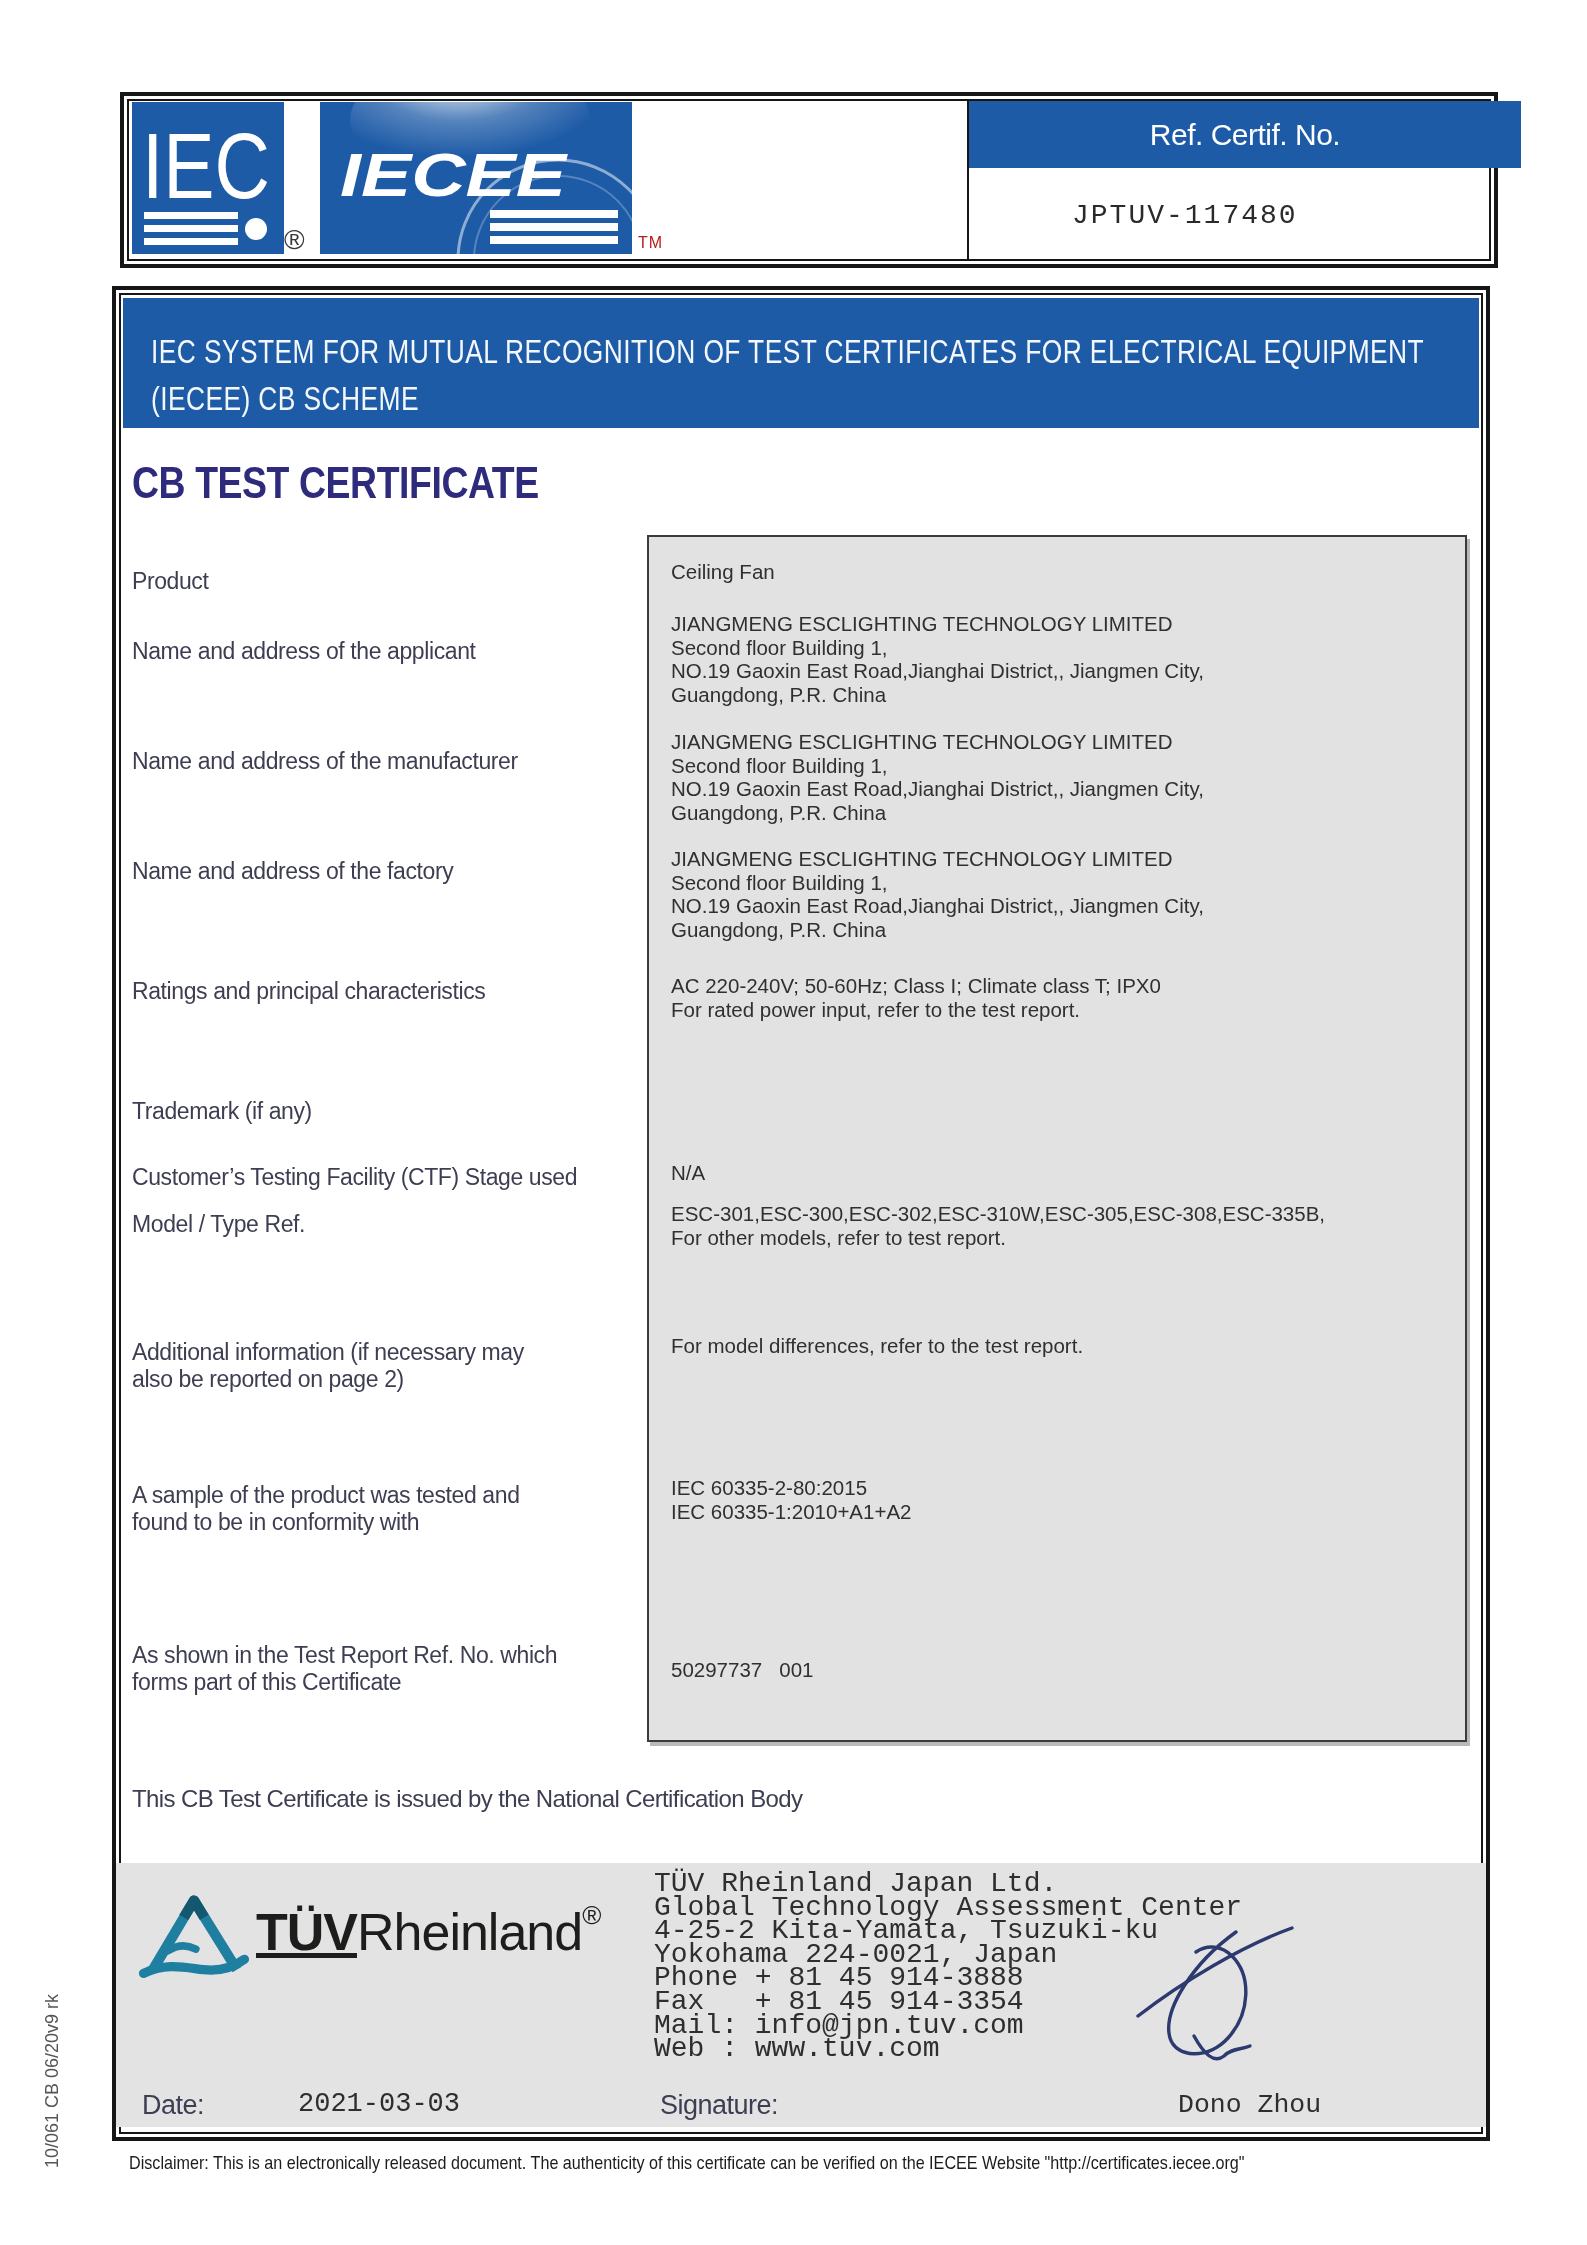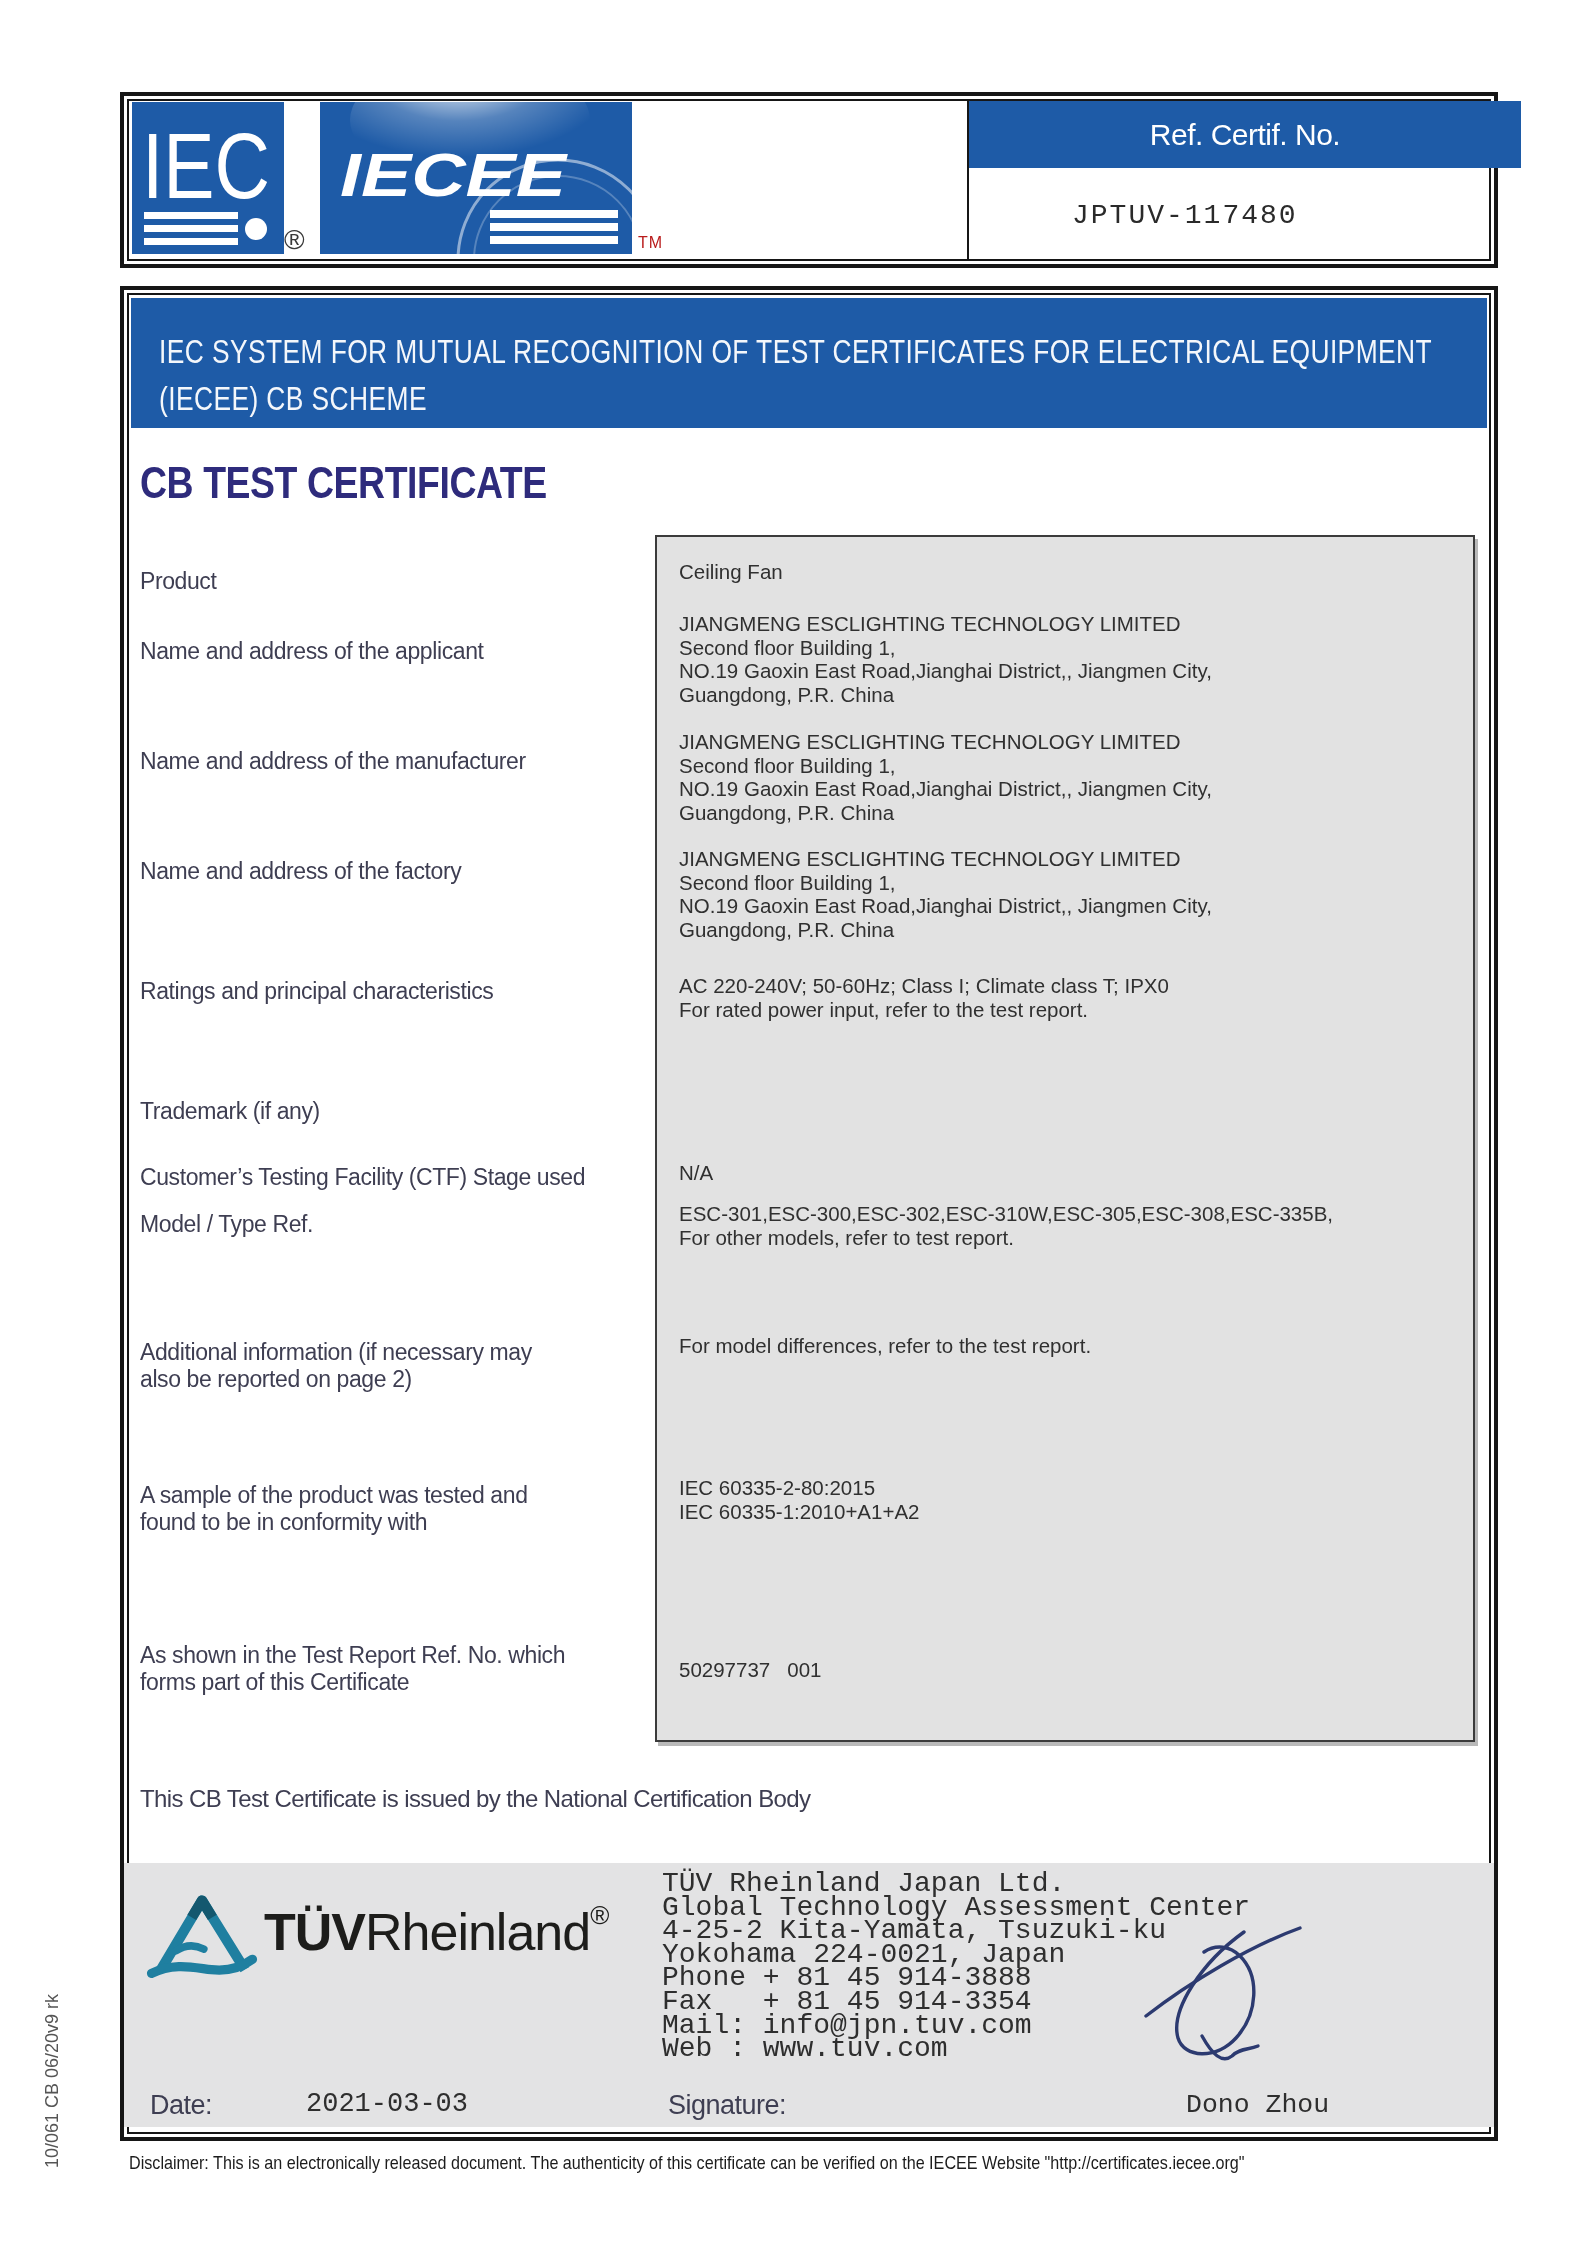--- a/index.html
+++ b/index.html
@@ -8,21 +8,21 @@
     font-family:"Liberation Sans",sans-serif;color:#1c1c1c;overflow:hidden;
   }
   .abs{position:absolute;}
   
   .frame{
     position:absolute;box-sizing:border-box;background:#ffffff;
     border:4px solid #161616;
     box-shadow:inset 0 0 0 3px #ffffff, inset 0 0 0 5px #161616;
   }
   #top-box{left:120px;top:92px;width:1378px;height:176px;text-align:right;}
-  #main-box{left:120px;top:286px;width:1378px;height:1855px;}
+  #main-box{left:112px;top:286px;width:1378px;height:1855px;}
   
   .iec-logo{left:8px;top:6px;width:152px;height:152px;}
   .iecee-logo{left:196px;top:6px;width:312px;height:152px;}
   .reg-mark{left:160px;top:128px;font-size:28px;color:#3a3a3a;}
   .tm-mark{left:514px;top:138px;font-size:16px;color:#b91c1c;letter-spacing:1px;}
   .vdivider{left:843px;top:5px;width:2px;height:158px;background:#161616;}
   .ref-bar{
     left:845px;top:5px;width:552px;height:67px;background:#1e5ba7;
     display:flex;align-items:center;justify-content:center;
   }
@@ -63,21 +63,21 @@
     left:16px;top:1495px;font-size:24px;color:#3e3e52;letter-spacing:-0.6px;
     white-space:nowrap;
   }
   
   .footer-band{left:0;top:1573px;width:1370px;height:264px;background:#e3e3e4;}
   .tuv-tri{left:22px;top:1600px;width:112px;height:92px;}
   .tuv-text{
     left:140px;top:1610px;font-size:52px;color:#1d1d1b;white-space:nowrap;
     letter-spacing:-1px;
   }
-  .tuv-text .b{font-weight:bold;}
+  .tuv-text .b{font-weight:bold;text-decoration:underline;}
   .tuv-text .r{font-size:26px;vertical-align:26px;}
   .ncb-address{
     left:538px;top:1582px;font-family:"Liberation Mono",monospace;
     font-size:28px;line-height:23.6px;color:#2e2e2e;white-space:pre-wrap;
   }
   .sig-scribble{left:1008px;top:1628px;width:180px;height:160px;}
   .date-label{left:26px;top:1800px;font-size:27px;color:#3e3e52;letter-spacing:-0.5px;}
   .date-value{left:182px;top:1799px;font-family:"Liberation Mono",monospace;font-size:27px;color:#2e2e2e;}
   .sig-label{left:544px;top:1800px;font-size:27px;color:#3e3e52;letter-spacing:-0.5px;}
   .signer{left:1062px;top:1800px;font-family:"Liberation Mono",monospace;font-size:26.5px;color:#2e2e2e;}

